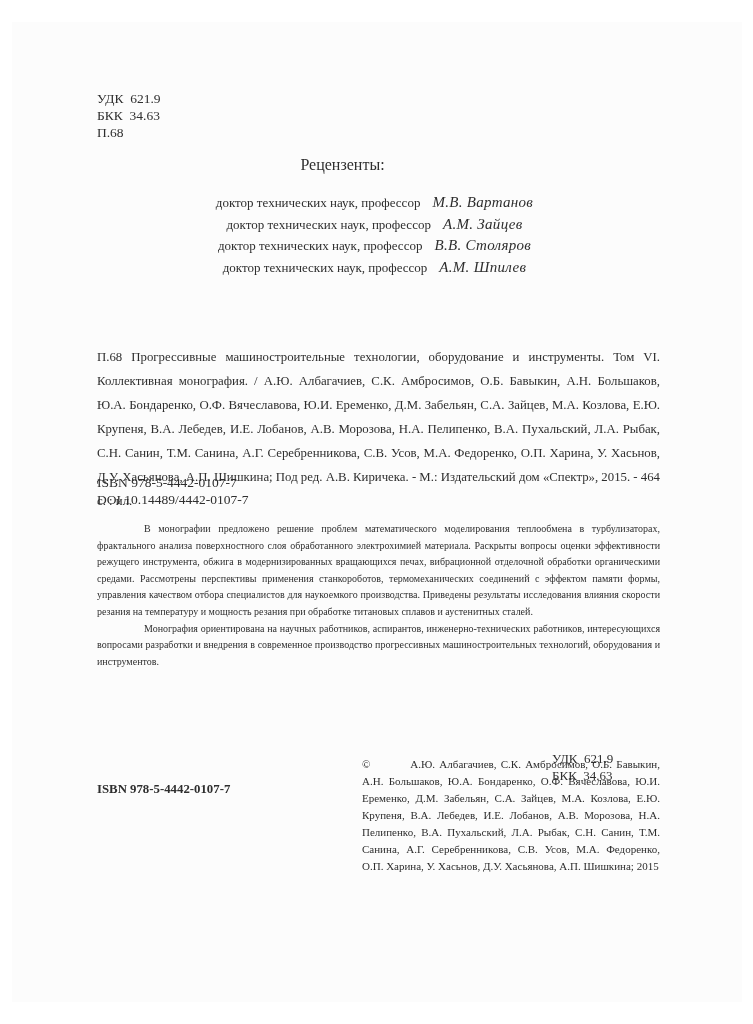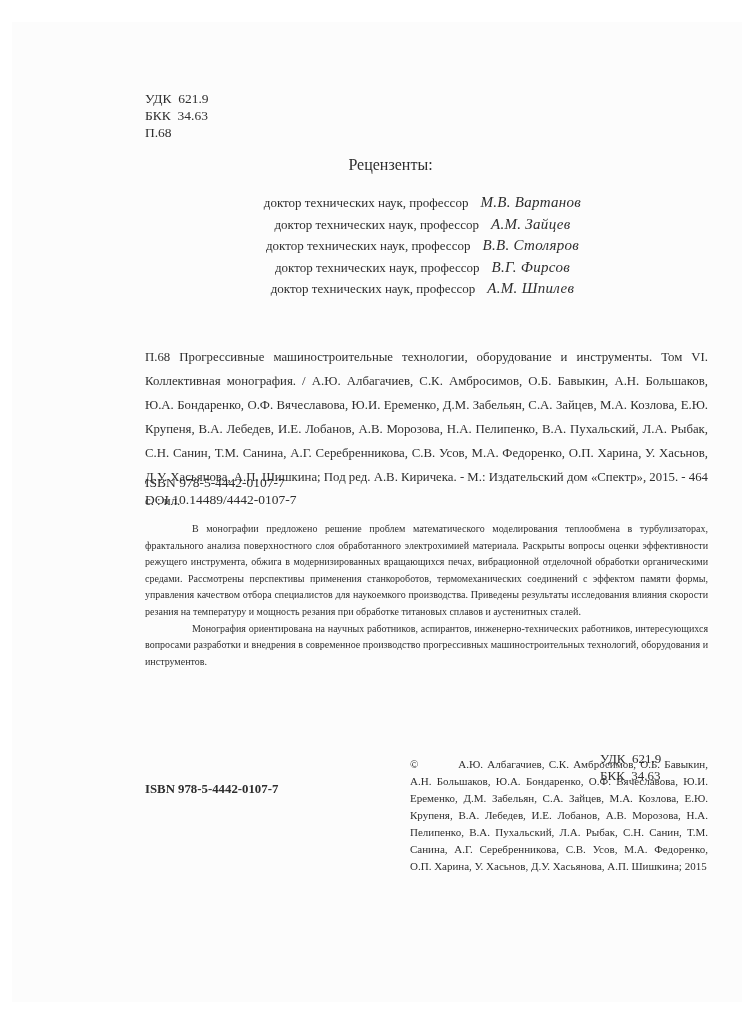--- a/index.html
+++ b/index.html
@@ -7,21 +7,21 @@
     width: 753px; height: 1024px; overflow: hidden;
     background: #ffffff;
     font-family: "Liberation Serif", "DejaVu Serif", serif;
     color: #2e2e2e;
     position: relative;
   }
   .sheet {
     position: absolute; left: 12px; top: 22px; width: 730px; height: 980px;
     background: #fcfcfc;
   }
-  .abs { position: absolute; margin-left: 48px; }
+  .abs { position: absolute; }
   .udk-top { left: 97px; top: 90px; font-size: 13.5px; line-height: 17px; }
   .udk-top div { white-space: pre; }
   .reviewers-title { left: 0; width: 685px; top: 156px; text-align: center; font-size: 16px; }
   .reviewers { left: 0; width: 749px; top: 192px; font-size: 13px; line-height: 21.5px; }
   .reviewer { text-align: center; white-space: nowrap; }
   .reviewer .name { font-style: italic; font-size: 15px; margin-left: 12px; letter-spacing: 0.3px; }
   .bib { left: 97px; top: 345px; width: 563px; font-size: 12.8px; line-height: 24px; text-align: justify; }
   .ids { left: 97px; top: 474px; font-size: 13.5px; line-height: 17px; }
   .abstract { left: 97px; top: 521px; width: 563px; font-size: 10px; line-height: 16.6px; text-align: justify; }
   .abstract p { margin: 0; text-indent: 47px; }
@@ -41,21 +41,20 @@
   <div>БКК  34.63</div>
   <div>П.68</div>
 </div>
 
 <div class="abs reviewers-title">Рецензенты:</div>
 
 <div class="abs reviewers">
   <div class="reviewer"><span>доктор технических наук, профессор</span><span class="name">М.В. Вартанов</span></div>
   <div class="reviewer"><span>доктор технических наук, профессор</span><span class="name">А.М. Зайцев</span></div>
   <div class="reviewer"><span>доктор технических наук, профессор</span><span class="name">В.В. Столяров</span></div>
-  <div class="reviewer"><span>доктор технических наук, профессор</span><span class="name">В.Г. Фирсов</span></div>
   <div class="reviewer"><span>доктор технических наук, профессор</span><span class="name">А.М. Шпилев</span></div>
 </div>
 
 <div class="abs bib">П.68 Прогрессивные машиностроительные технологии, оборудование и инструменты. Том VI. Коллективная монография. / А.Ю. Албагачиев, С.К. Амбросимов, О.Б. Бавыкин, А.Н. Большаков, Ю.А. Бондаренко, О.Ф. Вячеславова, Ю.И. Еременко, Д.М. Забельян, С.А. Зайцев, М.А. Козлова, Е.Ю. Крупеня, В.А. Лебедев, И.Е. Лобанов, А.В. Морозова, Н.А. Пелипенко, В.А. Пухальский, Л.А. Рыбак, С.Н. Санин, Т.М. Санина, А.Г. Серебренникова, С.В. Усов, М.А. Федоренко, О.П. Харина, У. Хасьнов, Д.У. Хасьянова, А.П. Шишкина; Под ред. А.В. Киричека. -  М.: Издательский дом «Спектр», 2015. - 464 с. : ил.</div>
 
 <div class="abs ids">
   <div>ISBN 978-5-4442-0107-7</div>
   <div>DOI 10.14489/4442-0107-7</div>
 </div>
 

